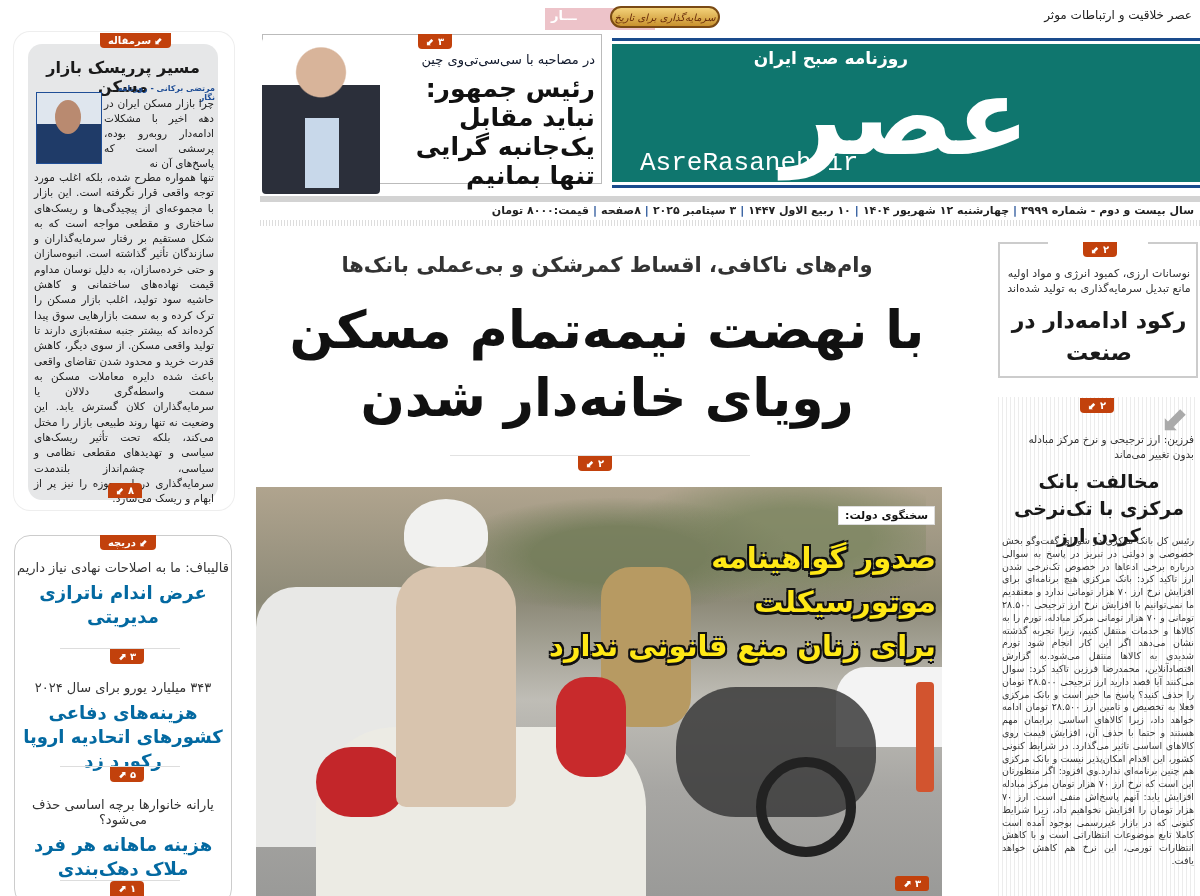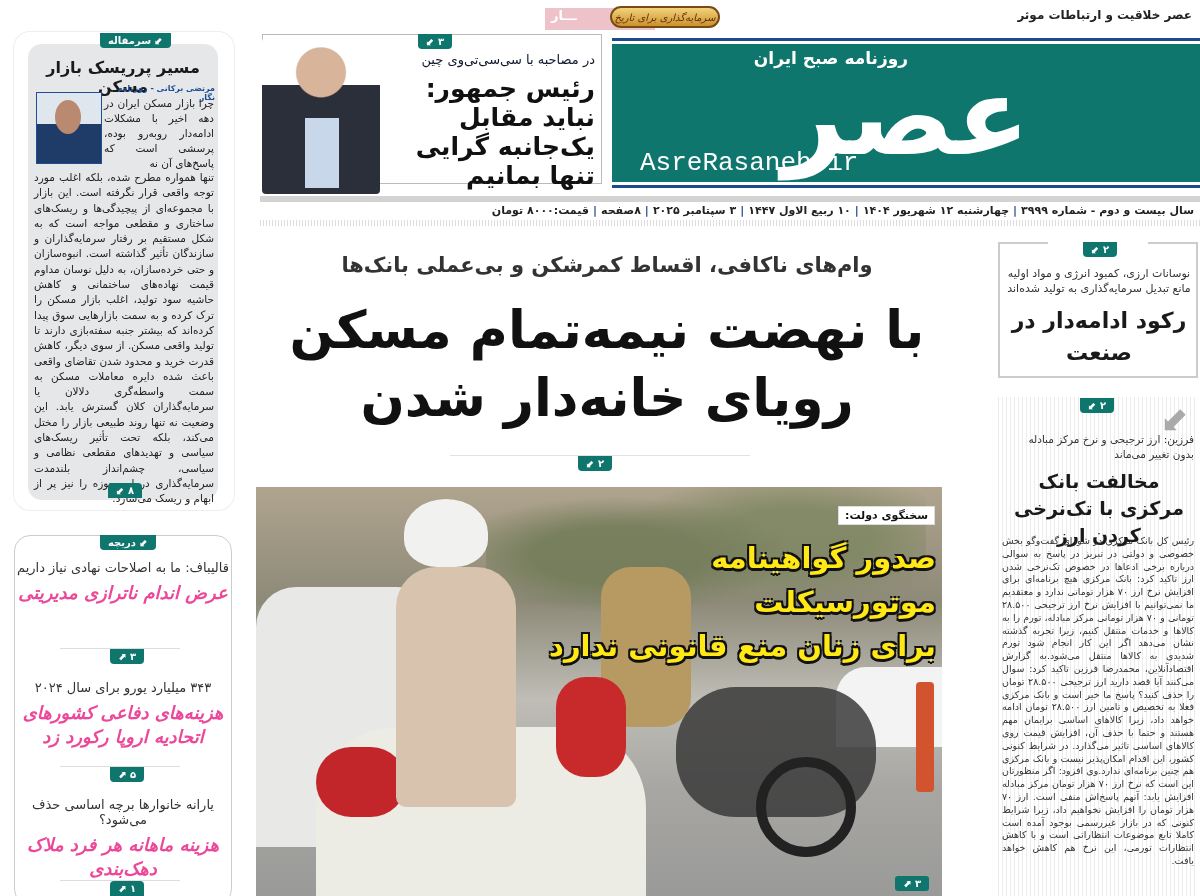--- a/index.html
+++ b/index.html
@@ -2,21 +2,21 @@
 <html><head>
 <meta charset="utf-8">
 <style>
   * { box-sizing: border-box; margin: 0; padding: 0; }
   html, body { width: 1200px; height: 896px; overflow: hidden; background: #ffffff; }
   body { font-family: "DejaVu Sans", sans-serif; color: #1a1a1a; position: relative; direction: rtl; }
 
   .abs { position: absolute; }
 
   
-  .slogan { top: 8px; right: 8px; font-size: 12px; font-weight: bold; color: #222; }
+  .slogan { top: 8px; right: 8px; font-size: 12px; font-weight: normal; color: #222; }
   .ad-banner { top: 6px; left: 610px; width: 110px; height: 22px; border-radius: 11px;
     background: linear-gradient(#f3d27a, #c9922e); border: 2px solid #7a4a14;
     color: #6a2d0a; font-size: 10px; display: flex; align-items: center; justify-content: center;
     font-family: "DejaVu Serif", serif; font-style: italic; }
   .ad-pink { top: 8px; left: 545px; width: 110px; height: 22px; background: #e8b0b8; opacity: 0.75;
     color: #fff; font-size: 13px; font-weight: bold; text-align: left; padding-left: 6px; }
 
   .logo-rule-top { top: 38px; left: 612px; width: 588px; height: 3px; background: #1a4b8c; }
   .logo-box { top: 44px; left: 612px; width: 588px; height: 138px; background: #0f766e;
     color: #fff; overflow: hidden; }
@@ -30,21 +30,21 @@
   
   .pres-box { top: 34px; left: 262px; width: 340px; height: 150px; border: 1px solid #bbb; background: #fff; }
   .pres-photo { top: 38px; left: 262px; width: 118px; height: 156px;
     background: radial-gradient(circle at 50% 22%, #d8b49a 0 18%, transparent 19%),
                 linear-gradient(#ffffff 0 30%, #2b2f3a 30% 100%); border-radius: 4px; }
   .pres-shirt { top: 118px; left: 305px; width: 34px; height: 70px; background: #c8d8ea; }
   .pres-kicker { top: 52px; left: 395px; width: 200px; text-align: right; font-size: 13px; color: #0f172a; }
   .pres-title { top: 74px; left: 385px; width: 210px; text-align: right; font-size: 25px; font-weight: bold; line-height: 29px; color: #111; }
 
   
-  .pill { background: #0f766e; color: #fff; font-size: 10px; font-weight: bold; height: 15px; line-height: 15px;
+  .pill { background: #c2410c; color: #fff; font-size: 10px; font-weight: bold; height: 15px; line-height: 15px;
     padding: 0 8px; border-radius: 0 0 4px 4px; text-align: center; display: inline-block; }
   .pill.top { border-radius: 4px 4px 0 0; }
 
   
   .date-sep-top { top: 196px; left: 260px; width: 940px; height: 6px; background: #d3d3d3; }
   .date-bar { top: 204px; right: 6px; left: 622px; font-size: 11px; font-weight: bold; color: #222; white-space: nowrap;
     display: flex; gap: 4px; justify-content: flex-start; }
   .date-bar .sep { color: #1f4e96; font-weight: bold; }
   .date-sep-bot { top: 220px; left: 260px; width: 940px; height: 6px;
     background: repeating-linear-gradient(90deg, #ddd 0 1px, #fff 1px 3px); }
@@ -60,21 +60,21 @@
   .edit-photo-face { top: 100px; left: 55px; width: 26px; height: 34px; border-radius: 50%; background: #b98a70; }
   .edit-body-a { top: 96px; left: 104px; width: 110px; font-size: 10.5px; line-height: 15px; text-align: justify; color: #222; }
   .edit-body-b { top: 170px; left: 34px; width: 180px; font-size: 10.5px; line-height: 15.3px; text-align: justify; color: #222; }
   .edit-pill-bot { top: 483px; left: 108px; }
 
   
   .win-box { top: 535px; left: 14px; width: 218px; height: 370px; border: 1px solid #ccc; border-radius: 16px; background: #fff; }
   .win-pill { top: 535px; left: 100px; }
   .win-item { position: absolute; left: 14px; width: 218px; text-align: center; }
   .win-kicker { font-size: 13px; color: #333; }
-  .win-title { font-size: 18px; font-weight: bold; line-height: 24px; color: #ec4899; font-style: italic; }
+  .win-title { font-size: 18px; font-weight: bold; line-height: 24px; color: #0369a1; }
   .win-divider { position: absolute; left: 60px; width: 120px; height: 1px; background: #ddd; }
 
   
   .main-kicker { top: 253px; left: 262px; width: 690px; text-align: center; font-size: 21px; font-weight: bold; color: #333; }
   .main-title { top: 296px; left: 262px; width: 690px; text-align: center; font-size: 52px; font-weight: bold; line-height: 68px; color: #111; }
   .main-pill { top: 456px; left: 578px; }
   .main-divider { top: 455px; left: 450px; width: 300px; height: 1px; background: #e2e2e2; }
 
   
   .photo { top: 487px; left: 256px; width: 686px; height: 409px; overflow: hidden;

